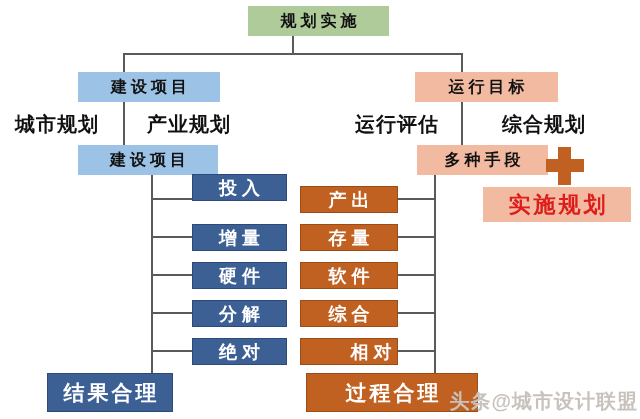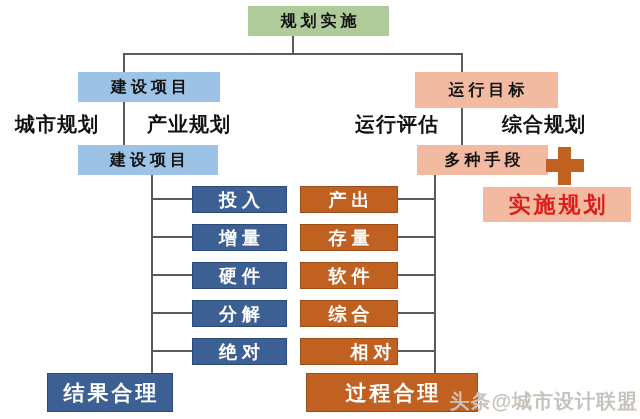--- a/index.html
+++ b/index.html
@@ -77,37 +77,37 @@
 
   <div class="line" style="left:397px; top:198px; width:38px; height:2px;"></div>
   <div class="line" style="left:397px; top:236px; width:38px; height:2px;"></div>
   <div class="line" style="left:397px; top:274px; width:38px; height:2px;"></div>
   <div class="line" style="left:397px; top:312px; width:38px; height:2px;"></div>
   <div class="line" style="left:397px; top:350px; width:38px; height:2px;"></div>
 
   <div class="box green big" style="left:223px; top:6px; width:141px; height:30px;">规划实施</div>
 
   <div class="box lblue big" style="left:53px; top:72px; width:142px; height:30px;">建设项目</div>
-  <div class="box salmon big" style="left:390px; top:72px; width:143px; height:36px;">运行目标</div>
+  <div class="box salmon big" style="left:390px; top:72px; width:143px; height:30px;">运行目标</div>
 
   <div class="plain-label" style="left:6px; top:110px; width:102px; height:28px;">城市规划</div>
   <div class="plain-label" style="left:138px; top:110px; width:102px; height:28px;">产业规划</div>
   <div class="plain-label" style="left:346px; top:110px; width:102px; height:28px;">运行评估</div>
   <div class="plain-label" style="left:493px; top:110px; width:102px; height:28px;">综合规划</div>
 
   <div class="box lblue big" style="left:53px; top:145px; width:140px; height:30px;">建设项目</div>
   <div class="box salmon big" style="left:392px; top:145px; width:131px; height:30px;">多种手段</div>
 
   <div id="plus-icon">
     <div class="pv"></div>
       <div class="ph"></div>
   </div>
   <div id="impl-box">实施规划</div>
 
-  <div class="small-box dblue" style="top:186px;">投入</div>
+  <div class="small-box dblue" style="top:174px;">投入</div>
   <div class="small-box dblue" style="top:224px;">增量</div>
   <div class="small-box dblue" style="top:262px;">硬件</div>
   <div class="small-box dblue" style="top:300px;">分解</div>
   <div class="small-box dblue" style="top:338px;">绝对</div>
 
   <div class="small-box orange dorange" style="top:186px;">产出</div>
   <div class="small-box orange dorange" style="top:224px;">存量</div>
   <div class="small-box orange dorange" style="top:262px;">软件</div>
   <div class="small-box orange dorange" style="top:300px;">综合</div>
   <div class="small-box orange dorange" style="top:338px;padding-left:44px;">相对</div>

